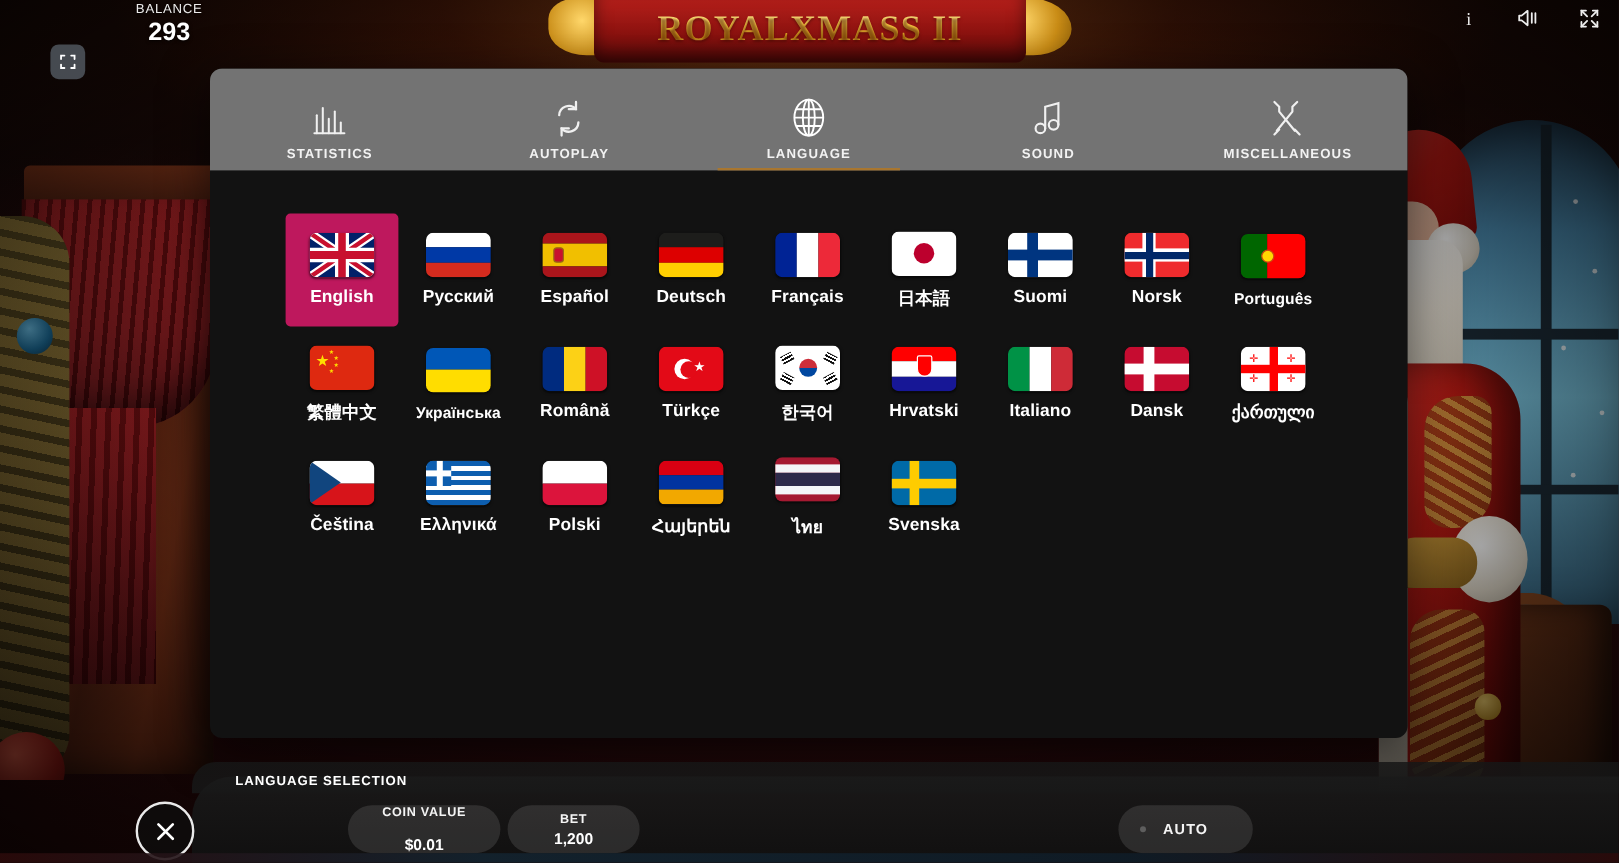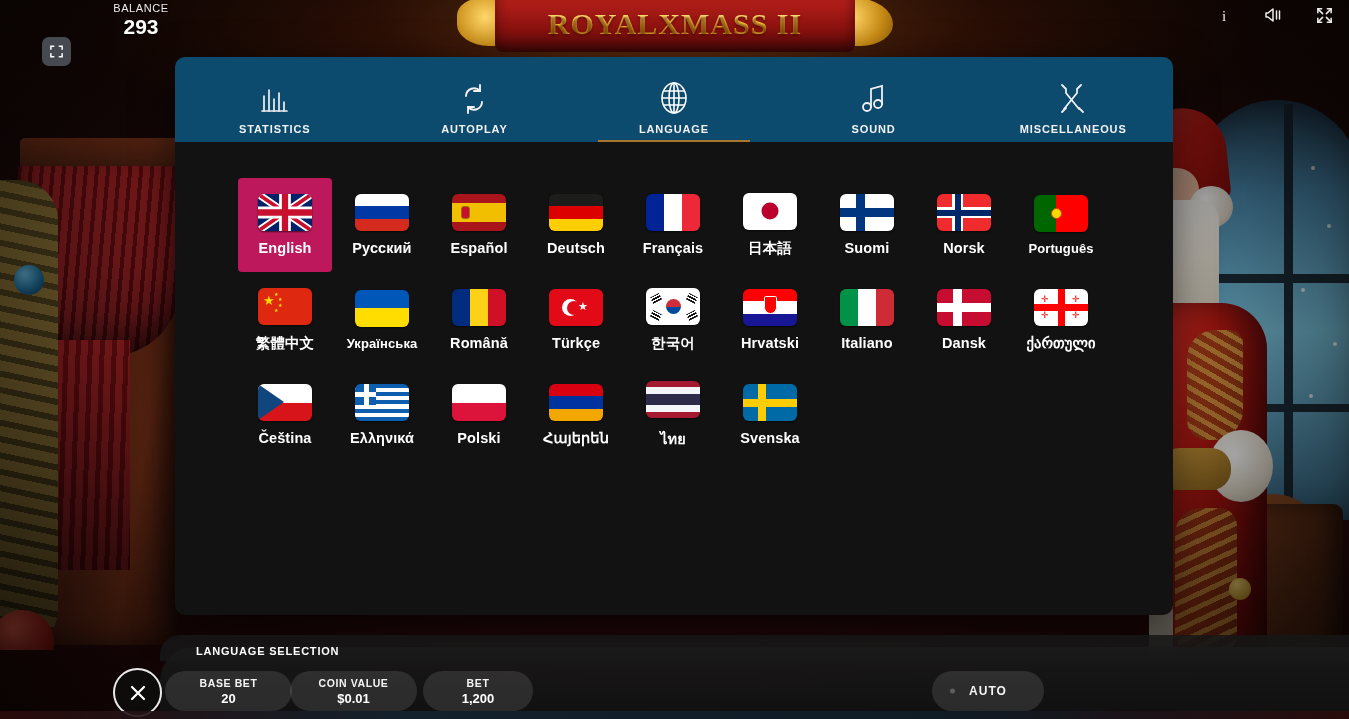--- a/index.html
+++ b/index.html
@@ -209,21 +209,21 @@
   }
 
   
   .panel {
     position: absolute; left: 175px; top: 57px; width: 998px; height: 558px;
     background: #121212; border-radius: 10px;
     box-shadow: 0 10px 40px rgba(0,0,0,.6);
     overflow: hidden;
   }
   .panel-head {
-    height: 85px; background: #0c4a6e;
+    height: 85px; background: #737373;
     display: flex; align-items: stretch;
   }
   .tab {
     flex: 1; display: flex; flex-direction: column; align-items: center; justify-content: flex-end;
     padding-bottom: 7px; position: relative; cursor: pointer;
   }
   .tab .ico { height: 44px; display: flex; align-items: flex-end; justify-content: center; margin-bottom: 7px; }
   .tab .tlabel {
     font-size: 11px; font-weight: 700; letter-spacing: .9px; color: #f2f2f2;
   }
@@ -746,26 +746,22 @@
     <div class="bb-plate2"></div>
     <div class="bb-plate"></div>
     <div class="bb-title">LANGUAGE SELECTION</div>
 
     <div class="close-btn">
       <svg width="22" height="22" viewBox="0 0 22 22">
         <path d="M5 5 L17 17 M17 5 L5 17" stroke="#fff" stroke-width="2.2" stroke-linecap="round"></path>
       </svg>
     </div>
 
-    <div class="pill" style="left:165px; width:127px;">
-      <div class="k">BASE BET</div>
-      <div class="v">20</div>
-    </div>
-
-    <div class="pill" style="left:290px; width:127px;">
+
+    <div class="pill" style="left:290px; width:127px;justify-content:space-between;">
       <div class="k">COIN VALUE</div>
       <div class="v">$0.01</div>
     </div>
 
     <div class="pill" style="left:423px; width:110px;">
       <div class="k">BET</div>
       <div class="v">1,200</div>
     </div>
 
 

